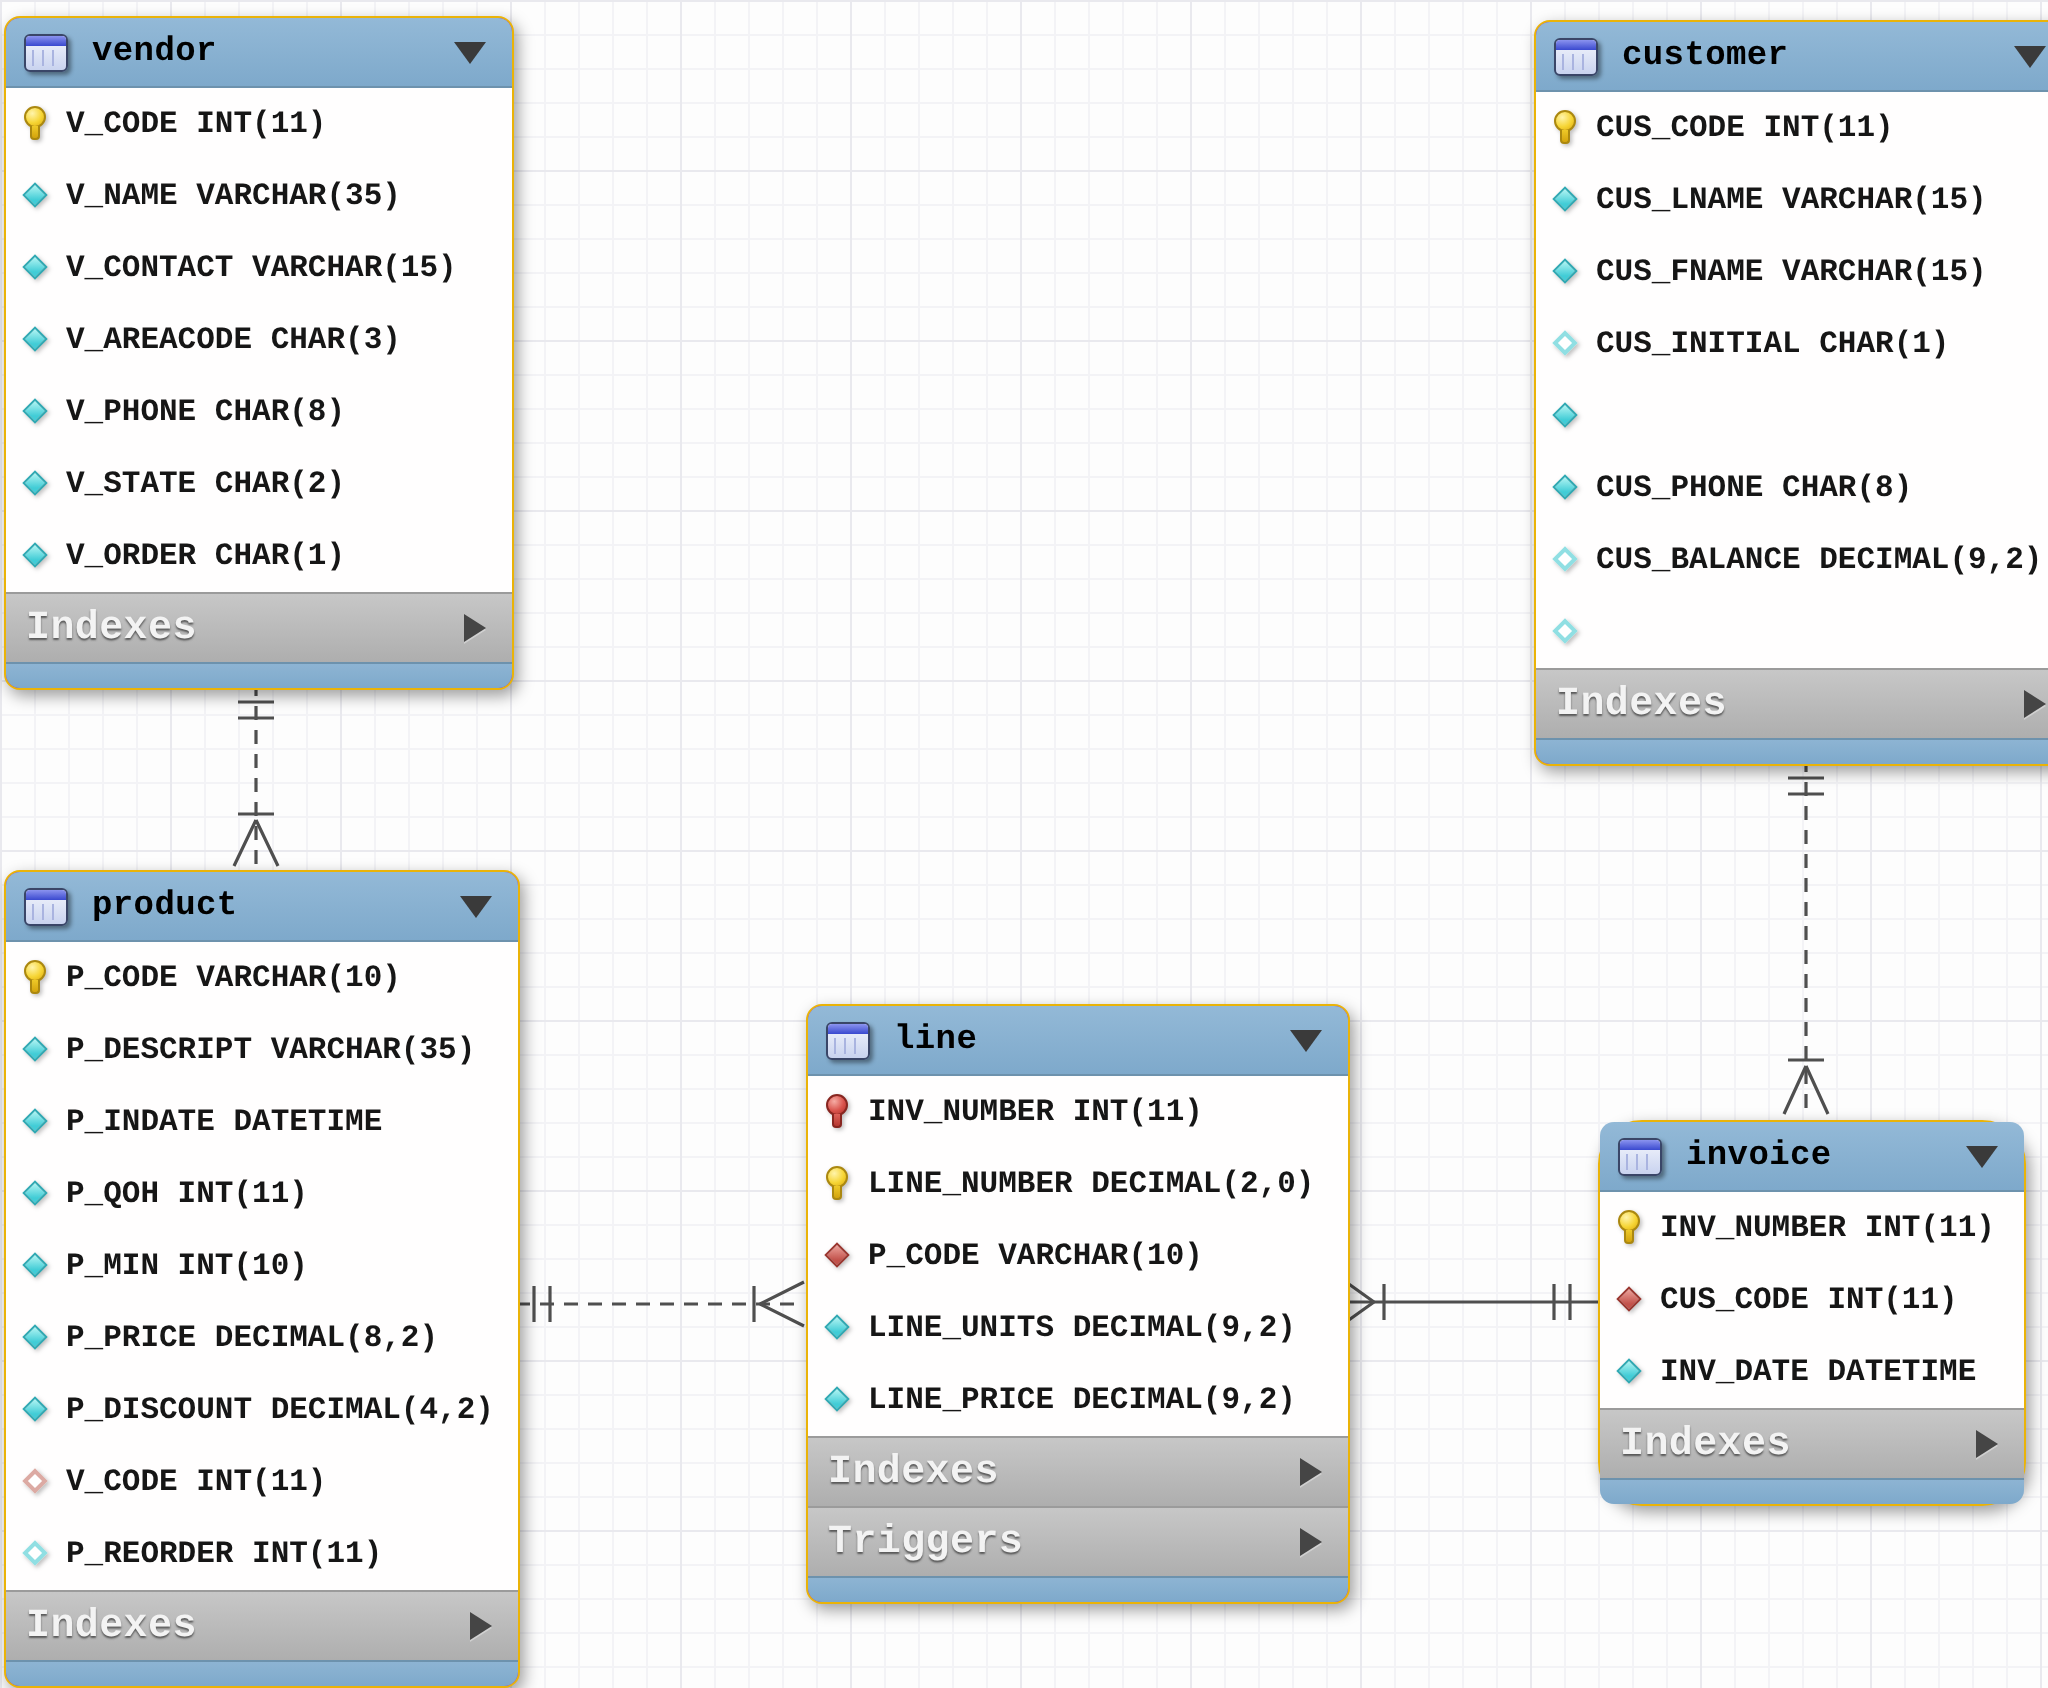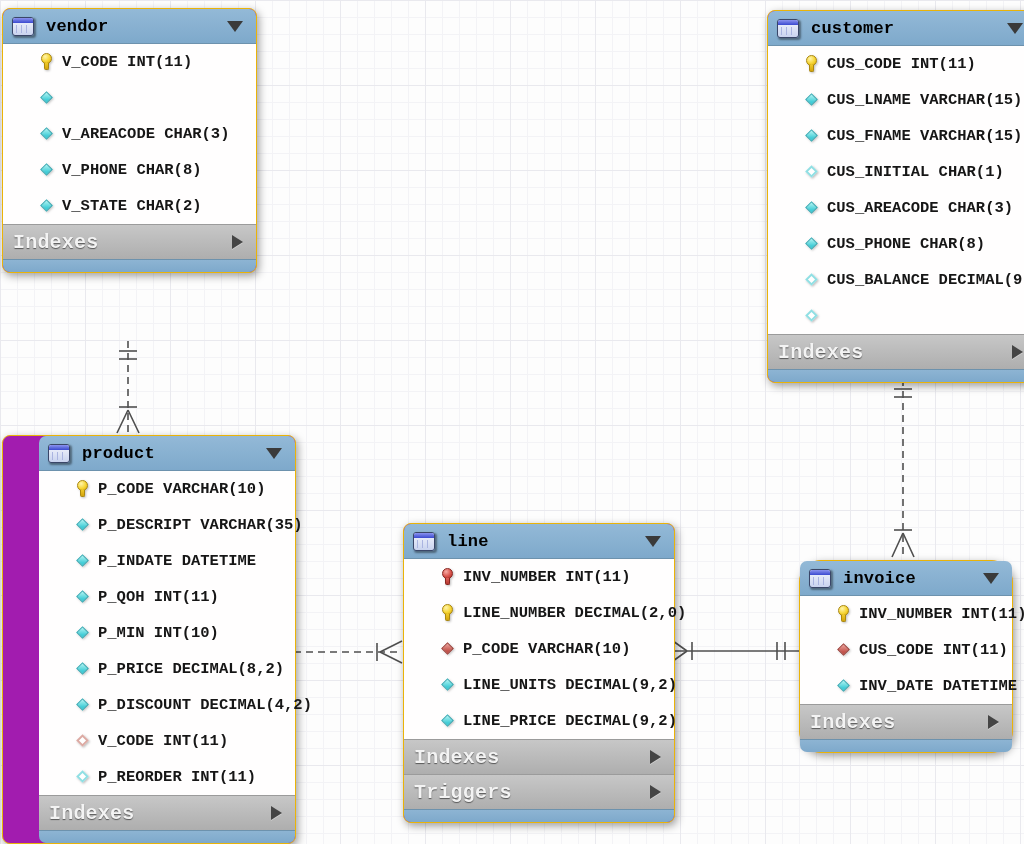--- a/index.html
+++ b/index.html
@@ -42,21 +42,21 @@
   }
   .table-icon::before{content:"";position:absolute;left:0;right:0;top:0;height:5px;
     background:linear-gradient(#8b93ef,#3a49cf);border-radius:2px 2px 0 0;}
   .table-icon::after{content:"";position:absolute;left:3px;right:3px;top:7px;bottom:2px;
     background:repeating-linear-gradient(90deg,#aab4e0 0 1px,transparent 1px 5px);}
   .card-title{font-weight:bold;font-size:17px;color:#000;margin-left:12px;letter-spacing:.2px;}
   .collapse-arrow{width:0;height:0;margin-left:auto;margin-right:13px;
     border-left:8px solid transparent;border-right:8px solid transparent;border-top:11px solid #3a3a3a;}
 
   .rows{background:#fffefe;}
-  .col-row{height:36px;display:flex;align-items:center;font-size:15.5px;font-weight:600;color:#161616;white-space:nowrap;margin-left:29px;}
+  .col-row{height:36px;display:flex;align-items:center;font-size:15.5px;font-weight:600;color:#161616;white-space:nowrap;}
 
   .section-row{
     height:34px;display:flex;align-items:center;
     background:linear-gradient(#c7c7c7,#aeaeae);
     border-top:1px solid #9b9b9b;
     color:#f3f3f3;font-weight:bold;font-size:20px;
     text-shadow:0 1px 1px rgba(70,70,70,.85);
     padding-left:10px;letter-spacing:.2px;
   }
   .section-arrow{width:0;height:0;margin-left:auto;margin-right:13px;
@@ -81,22 +81,22 @@
 
   .colicon[data-icon^="diamond"]::before{left:3px;top:5px;width:9px;height:9px;transform:rotate(45deg);}
   .colicon[data-icon="diamond-cyan"]::before{background:linear-gradient(135deg,#b2f5f3 0%,#41ccd6 75%);border:1px solid #2fa9b3;}
   .colicon[data-icon="diamond-cyan-hollow"]::before{background:#fff;border:2px solid #90dfe3;}
   .colicon[data-icon="diamond-red"]::before{background:linear-gradient(135deg,#eda49d 0%,#c2524b 75%);border:1px solid #9a352e;}
   .colicon[data-icon="diamond-red-hollow"]::before{background:#fff;border:2px solid #dcaaa3;}
 
   
   #table-vendor  {left:2px;  top:8px;  width:253px;}
   #table-customer{left:767px;top:10px; width:268px;}
-  #table-product {left:2px;  top:435px;width:256px;padding-left:36px;}
-  #table-line    {left:403px;top:523px;width:270px;}
+  #table-product {left:2px;  top:435px;width:256px;}
+  #table-line    {left:403px;top:502px;width:270px;}
   #table-invoice {left:799px;top:560px;width:212px;border-radius:22px;}
 </style>
 </head>
 <body>
 
 <svg id="connector-layer" viewBox="0 0 1024 844" xmlns="http://www.w3.org/2000/svg" fill="none" stroke="#4f4f4f" stroke-width="1.6">
 
   <g>
     <path d="M128 341 V433" stroke-dasharray="7 5"></path>
     <path d="M119 351 H137"></path>
@@ -136,32 +136,41 @@
     <span class="card-title">vendor</span>
     <span class="collapse-arrow"></span>
   </div>
   <div class="rows">
       <div class="col-row">
         <span class="colicon" data-icon="key-yellow"></span>
         <span>V_CODE INT(11)</span>
       </div>
       <div class="col-row">
         <span class="colicon" data-icon="diamond-cyan"></span>
+        <span>V_NAME VARCHAR(35)</span>
+      </div>
+      <div class="col-row">
+        <span class="colicon" data-icon="diamond-cyan"></span>
+        <span>V_CONTACT VARCHAR(15)</span>
       </div>
       <div class="col-row">
         <span class="colicon" data-icon="diamond-cyan"></span>
         <span>V_AREACODE CHAR(3)</span>
       </div>
       <div class="col-row">
         <span class="colicon" data-icon="diamond-cyan"></span>
         <span>V_PHONE CHAR(8)</span>
       </div>
       <div class="col-row">
         <span class="colicon" data-icon="diamond-cyan"></span>
         <span>V_STATE CHAR(2)</span>
+      </div>
+      <div class="col-row">
+        <span class="colicon" data-icon="diamond-cyan"></span>
+        <span>V_ORDER CHAR(1)</span>
       </div>
     </div>
   <div class="section-row">
     <span>Indexes</span>
     <span class="section-arrow"></span>
   </div>
   <div class="card-footer"></div>
 </div>
 
 <div class="card" id="table-customer">
@@ -182,21 +191,20 @@
       <div class="col-row">
         <span class="colicon" data-icon="diamond-cyan"></span>
         <span>CUS_FNAME VARCHAR(15)</span>
       </div>
       <div class="col-row">
         <span class="colicon" data-icon="diamond-cyan-hollow"></span>
         <span>CUS_INITIAL CHAR(1)</span>
       </div>
       <div class="col-row">
         <span class="colicon" data-icon="diamond-cyan"></span>
-        <span>CUS_AREACODE CHAR(3)</span>
       </div>
       <div class="col-row">
         <span class="colicon" data-icon="diamond-cyan"></span>
         <span>CUS_PHONE CHAR(8)</span>
       </div>
       <div class="col-row">
         <span class="colicon" data-icon="diamond-cyan-hollow"></span>
         <span>CUS_BALANCE DECIMAL(9,2)</span>
       </div>
       <div class="col-row">

